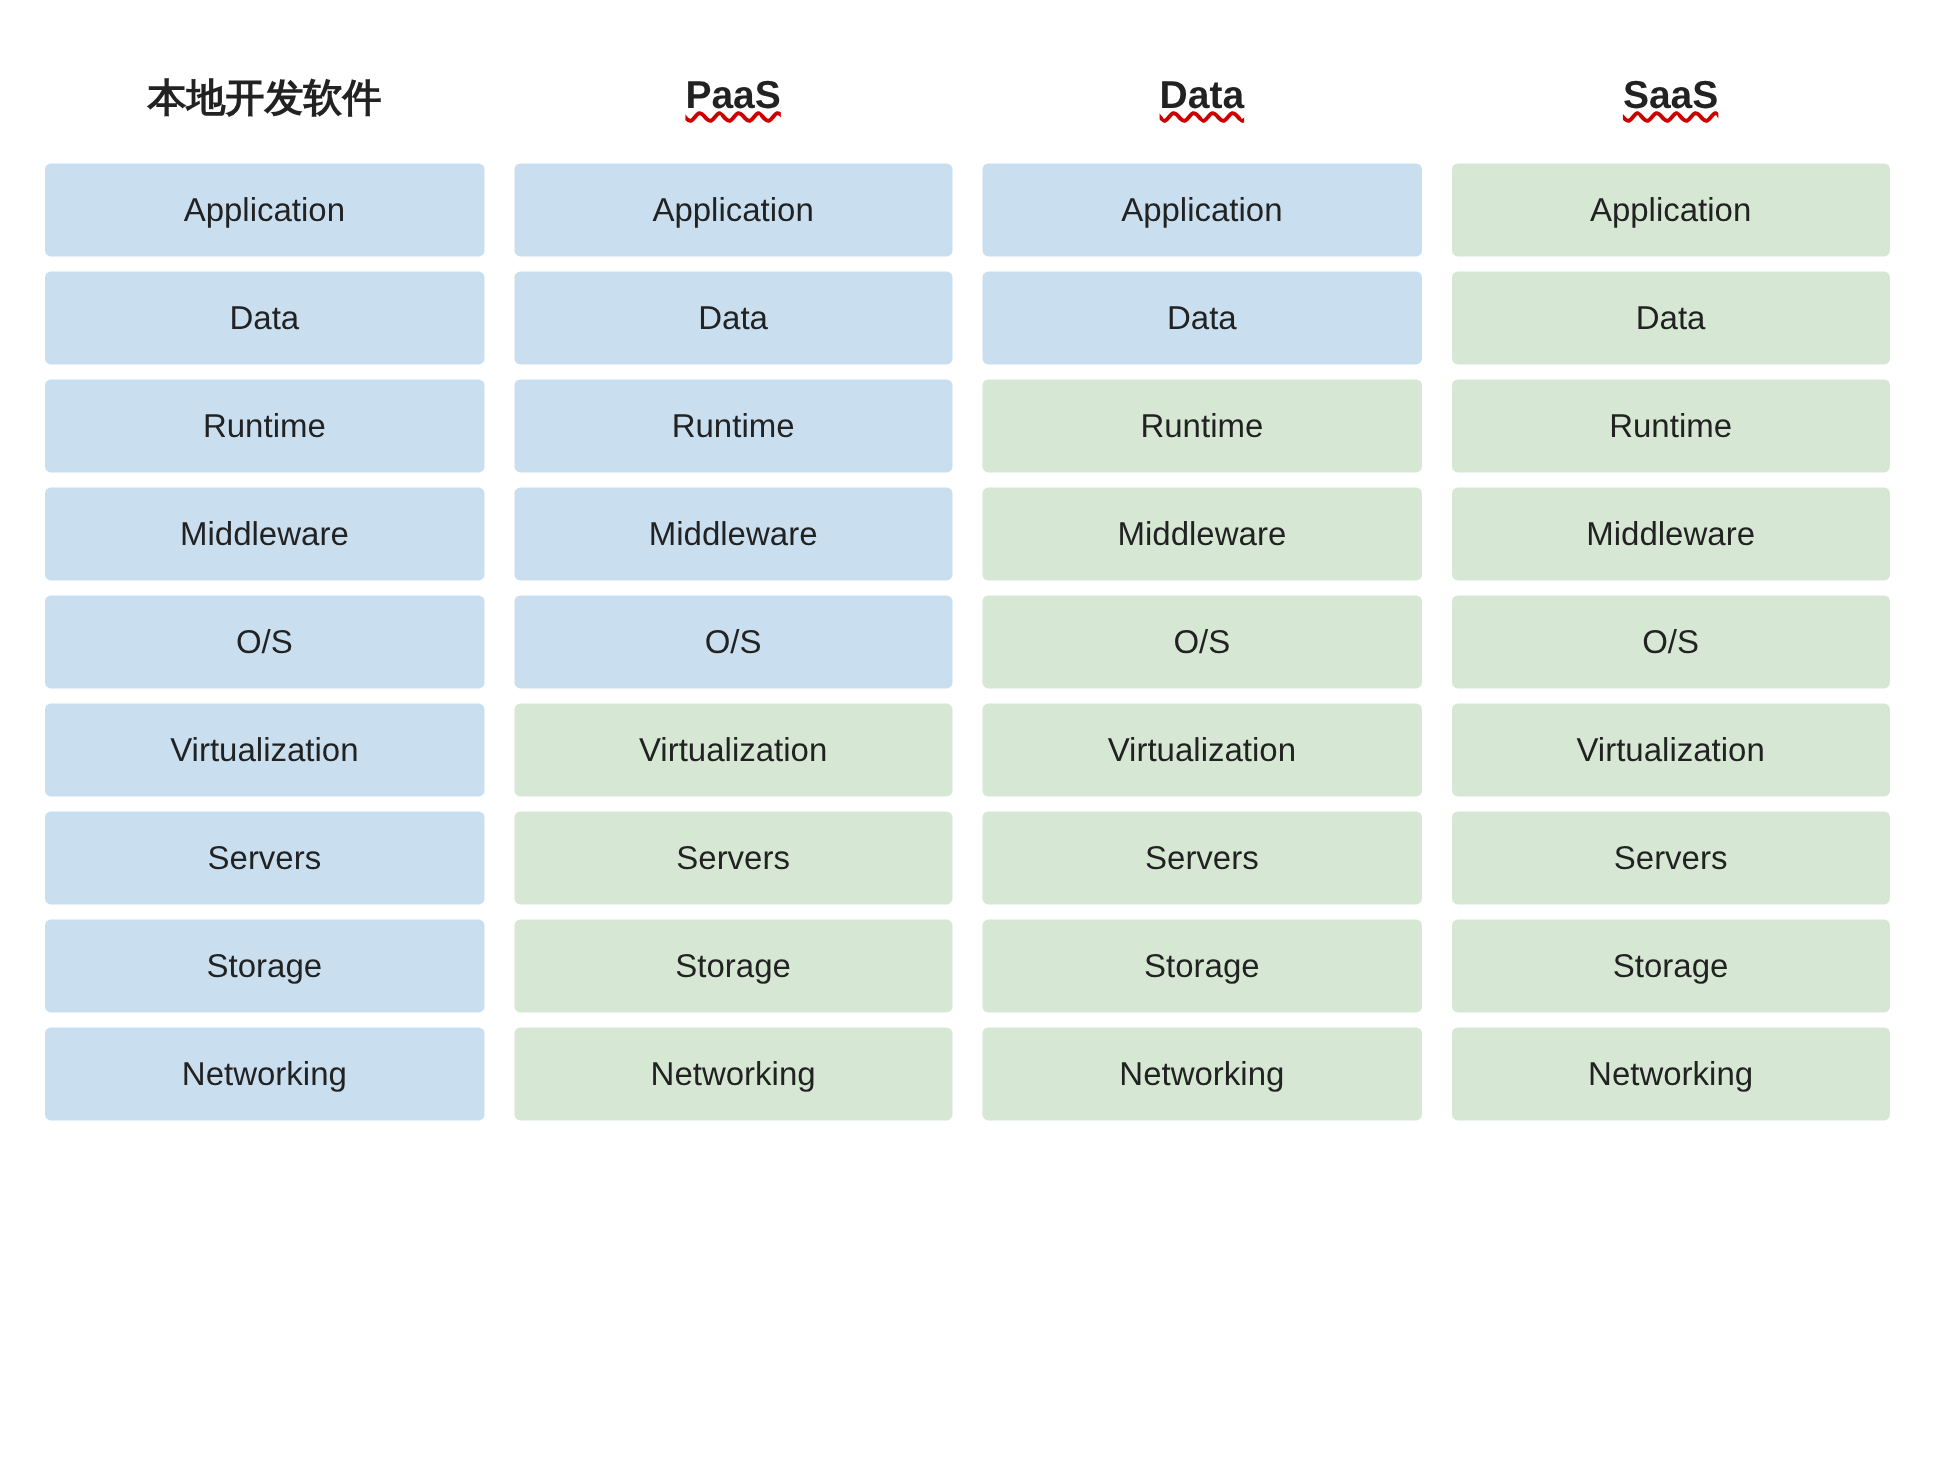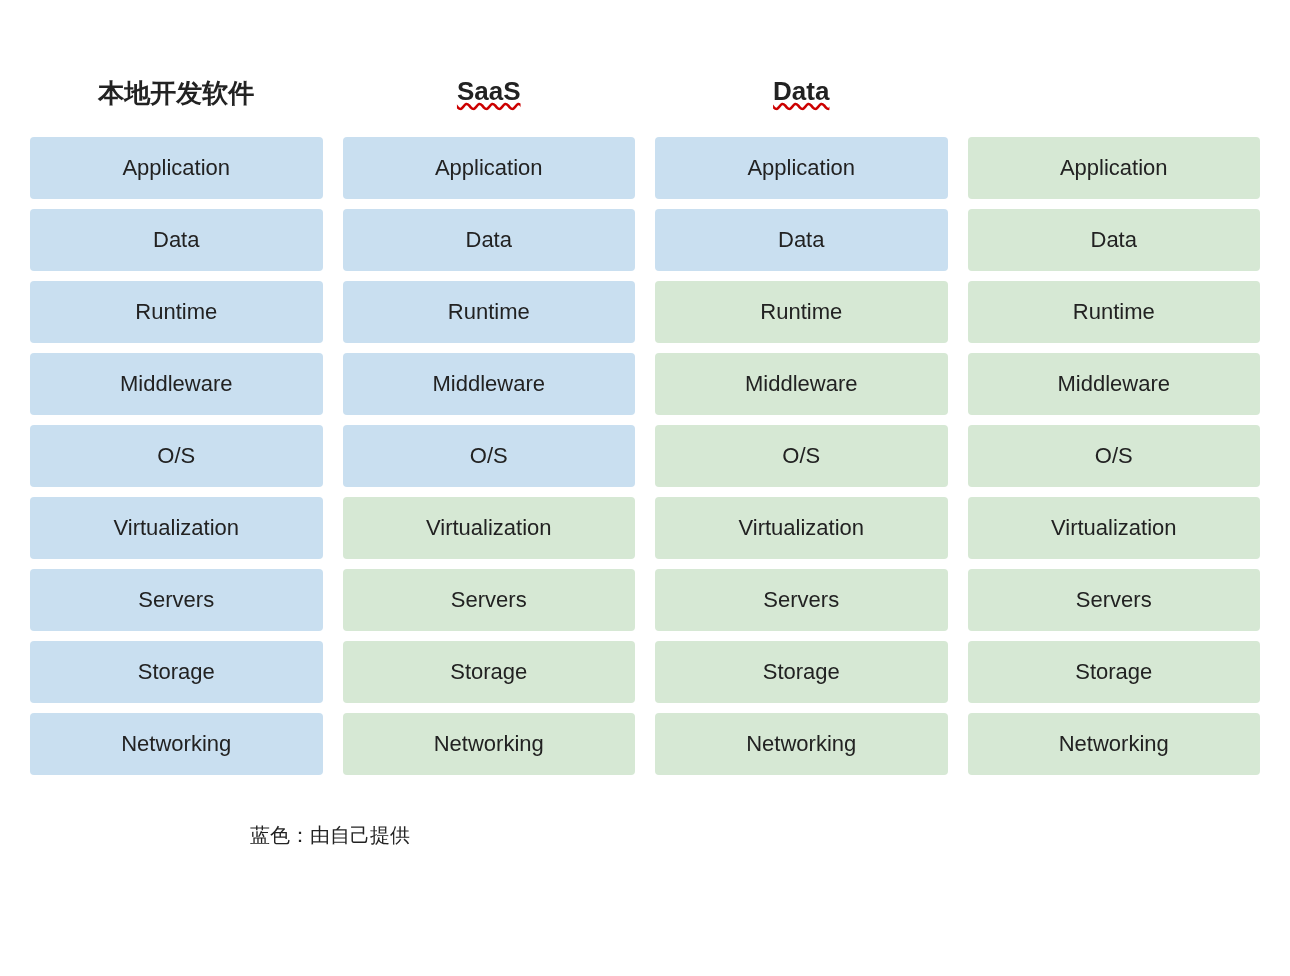--- a/index.html
+++ b/index.html
@@ -22,21 +22,20 @@
       grid-template-columns: 1fr 1fr 1fr 1fr;
       gap: 20px;
       margin-bottom: 18px;
     }
     .header-cell {
       text-align: center;
       font-size: 26px;
       font-weight: bold;
       color: #222;
       padding: 8px 0;
-      margin-top: 28px;
     }
     .grid-container {
       display: grid;
       grid-template-columns: 1fr 1fr 1fr 1fr;
       gap: 20px;
     }
     .column {
       display: flex;
       flex-direction: column;
       gap: 10px;
@@ -71,24 +70,27 @@
       display: block;
     }
   </style>
 </head>
 <body>
 
 <div class="main-container">
   <div class="header-row">
     <div class="header-cell">本地开发软件</div>
     <div class="header-cell">
-      <span style="text-decoration: underline; text-decoration-color: #cc0000; text-decoration-style: wavy;">SaaS</span>
+      <span style="text-decoration: underline; text-decoration-color: #cc0000; text-decoration-style: wavy;">PaaS</span>
     </div>
     <div class="header-cell">
       <span style="text-decoration: underline; text-decoration-color: #cc0000; text-decoration-style: wavy;">Data</span>
+    </div>
+    <div class="header-cell">
+      <span style="text-decoration: underline; text-decoration-color: #cc0000; text-decoration-style: wavy;">SaaS</span>
     </div>
   </div>
 
   <div class="grid-container">
 
     <div class="column" id="col1">
         <div class="cell blue">Application</div>
         <div class="cell blue">Data</div>
         <div class="cell blue">Runtime</div>
         <div class="cell blue">Middleware</div>
@@ -130,15 +132,14 @@
         <div class="cell green">Middleware</div>
         <div class="cell green">O/S</div>
         <div class="cell green">Virtualization</div>
         <div class="cell green">Servers</div>
         <div class="cell green">Storage</div>
         <div class="cell green">Networking</div>
       </div>
   </div>
 
   <div class="legend">
-    <span class="legend-line">蓝色：由自己提供</span>
   </div>
 </div>
 
 </body></html>

